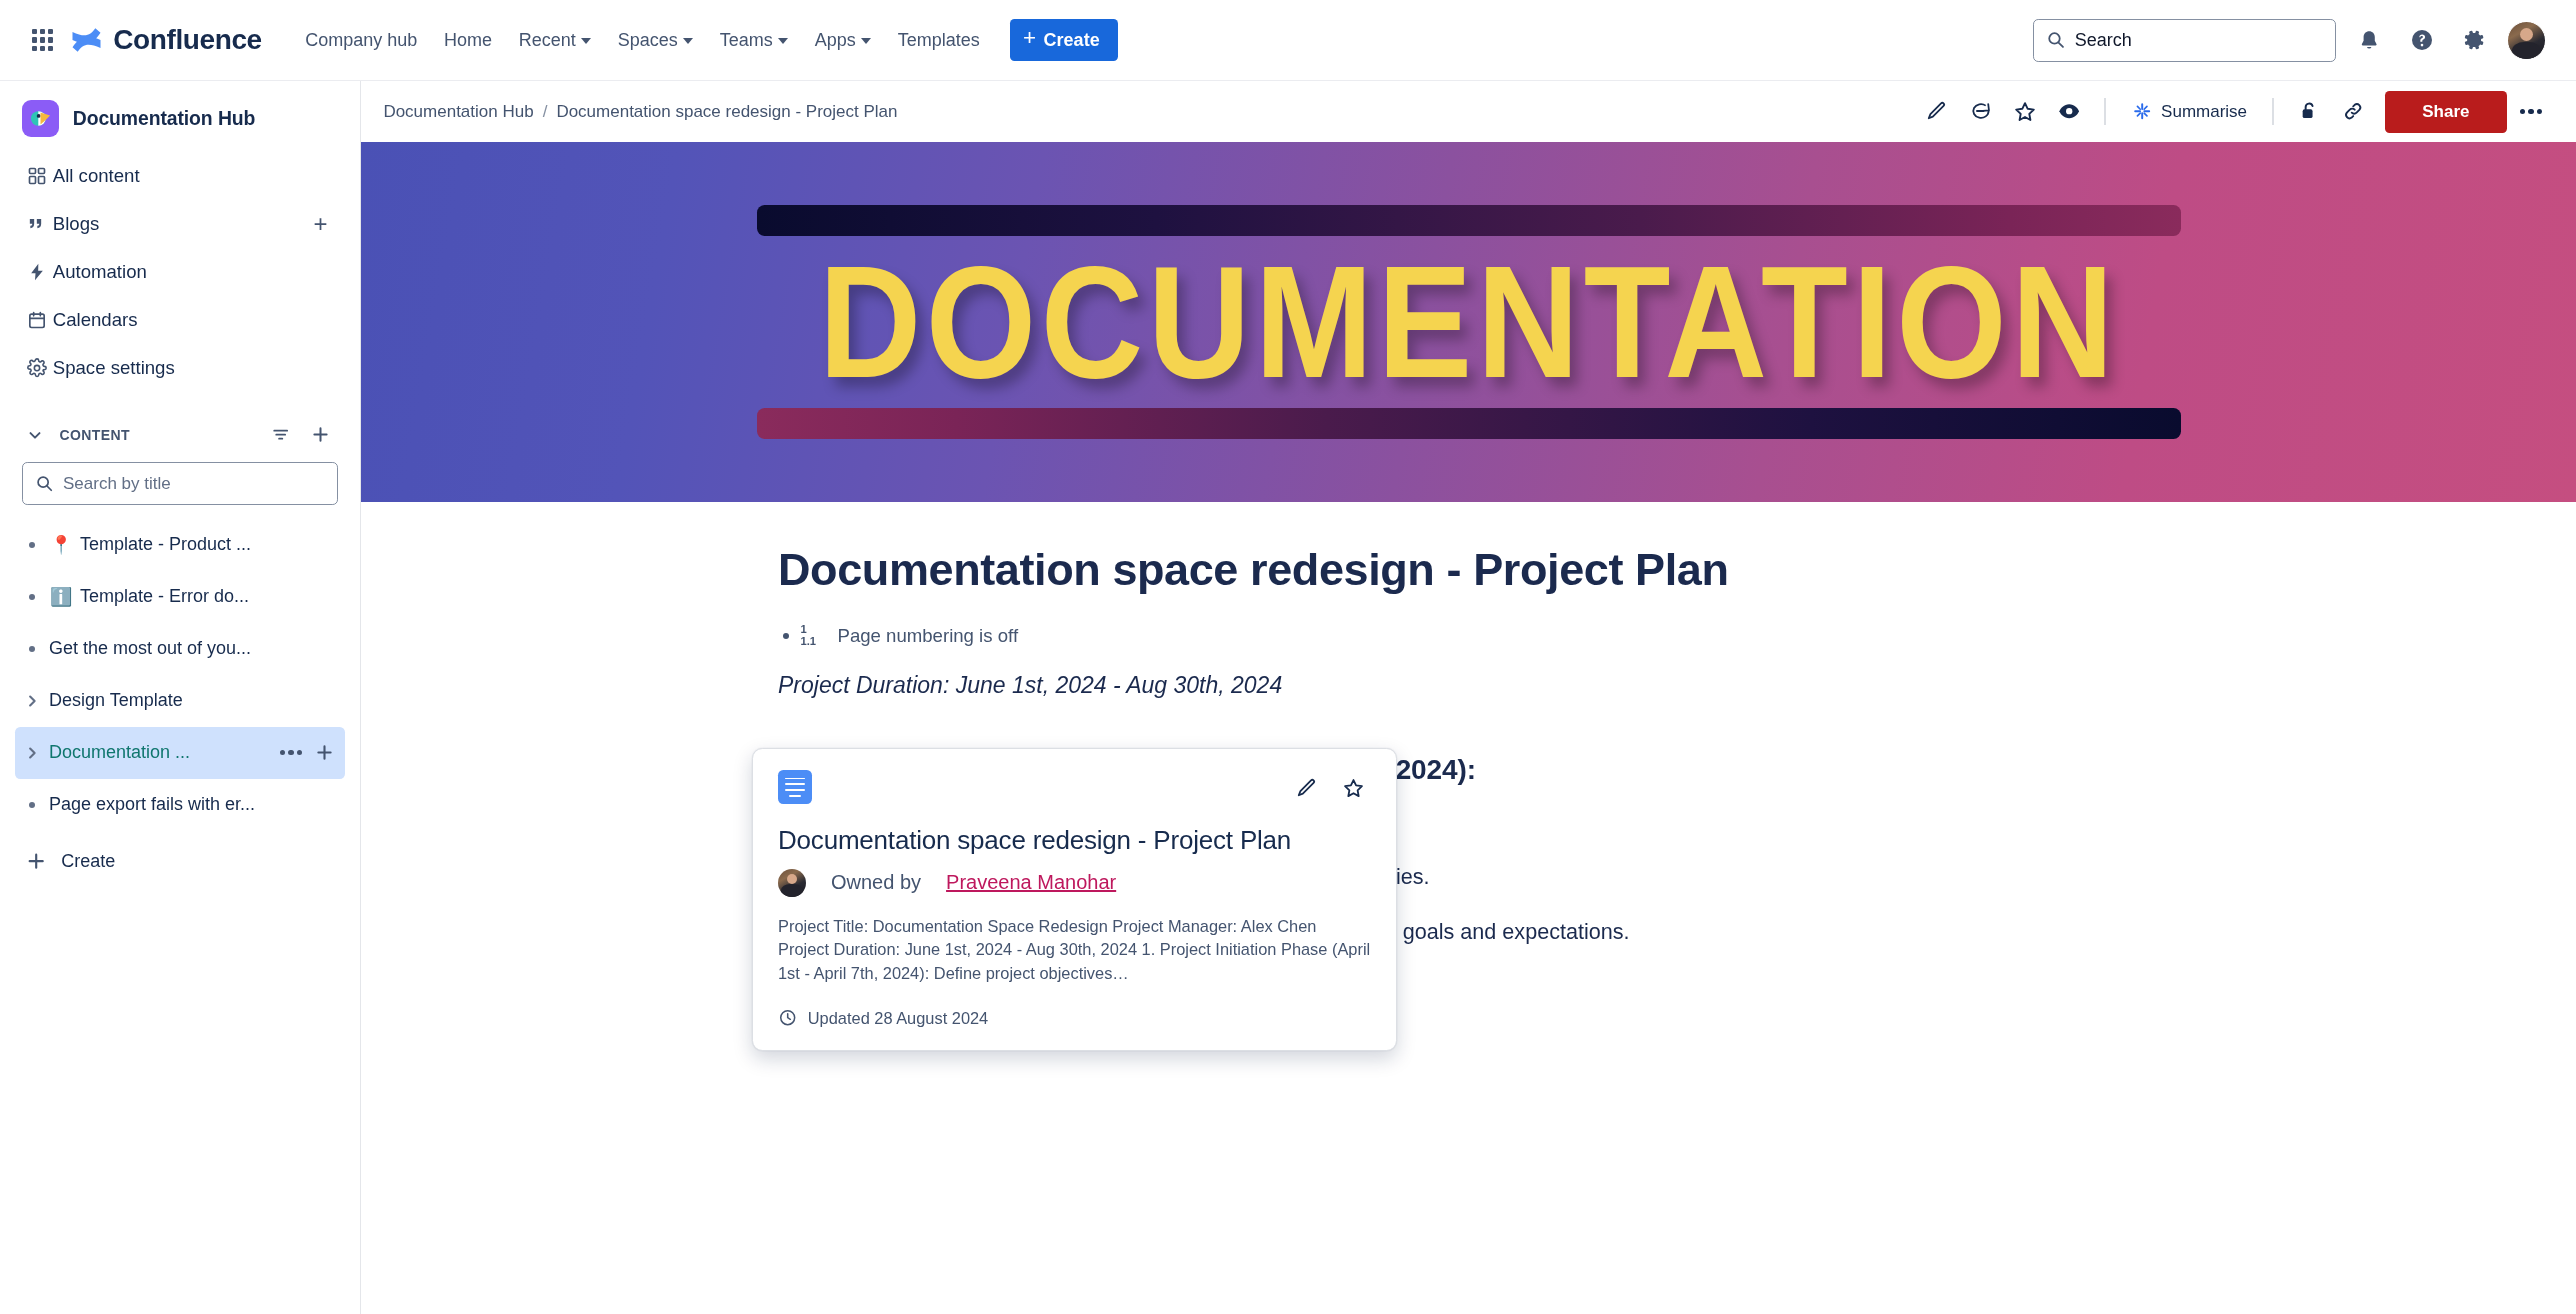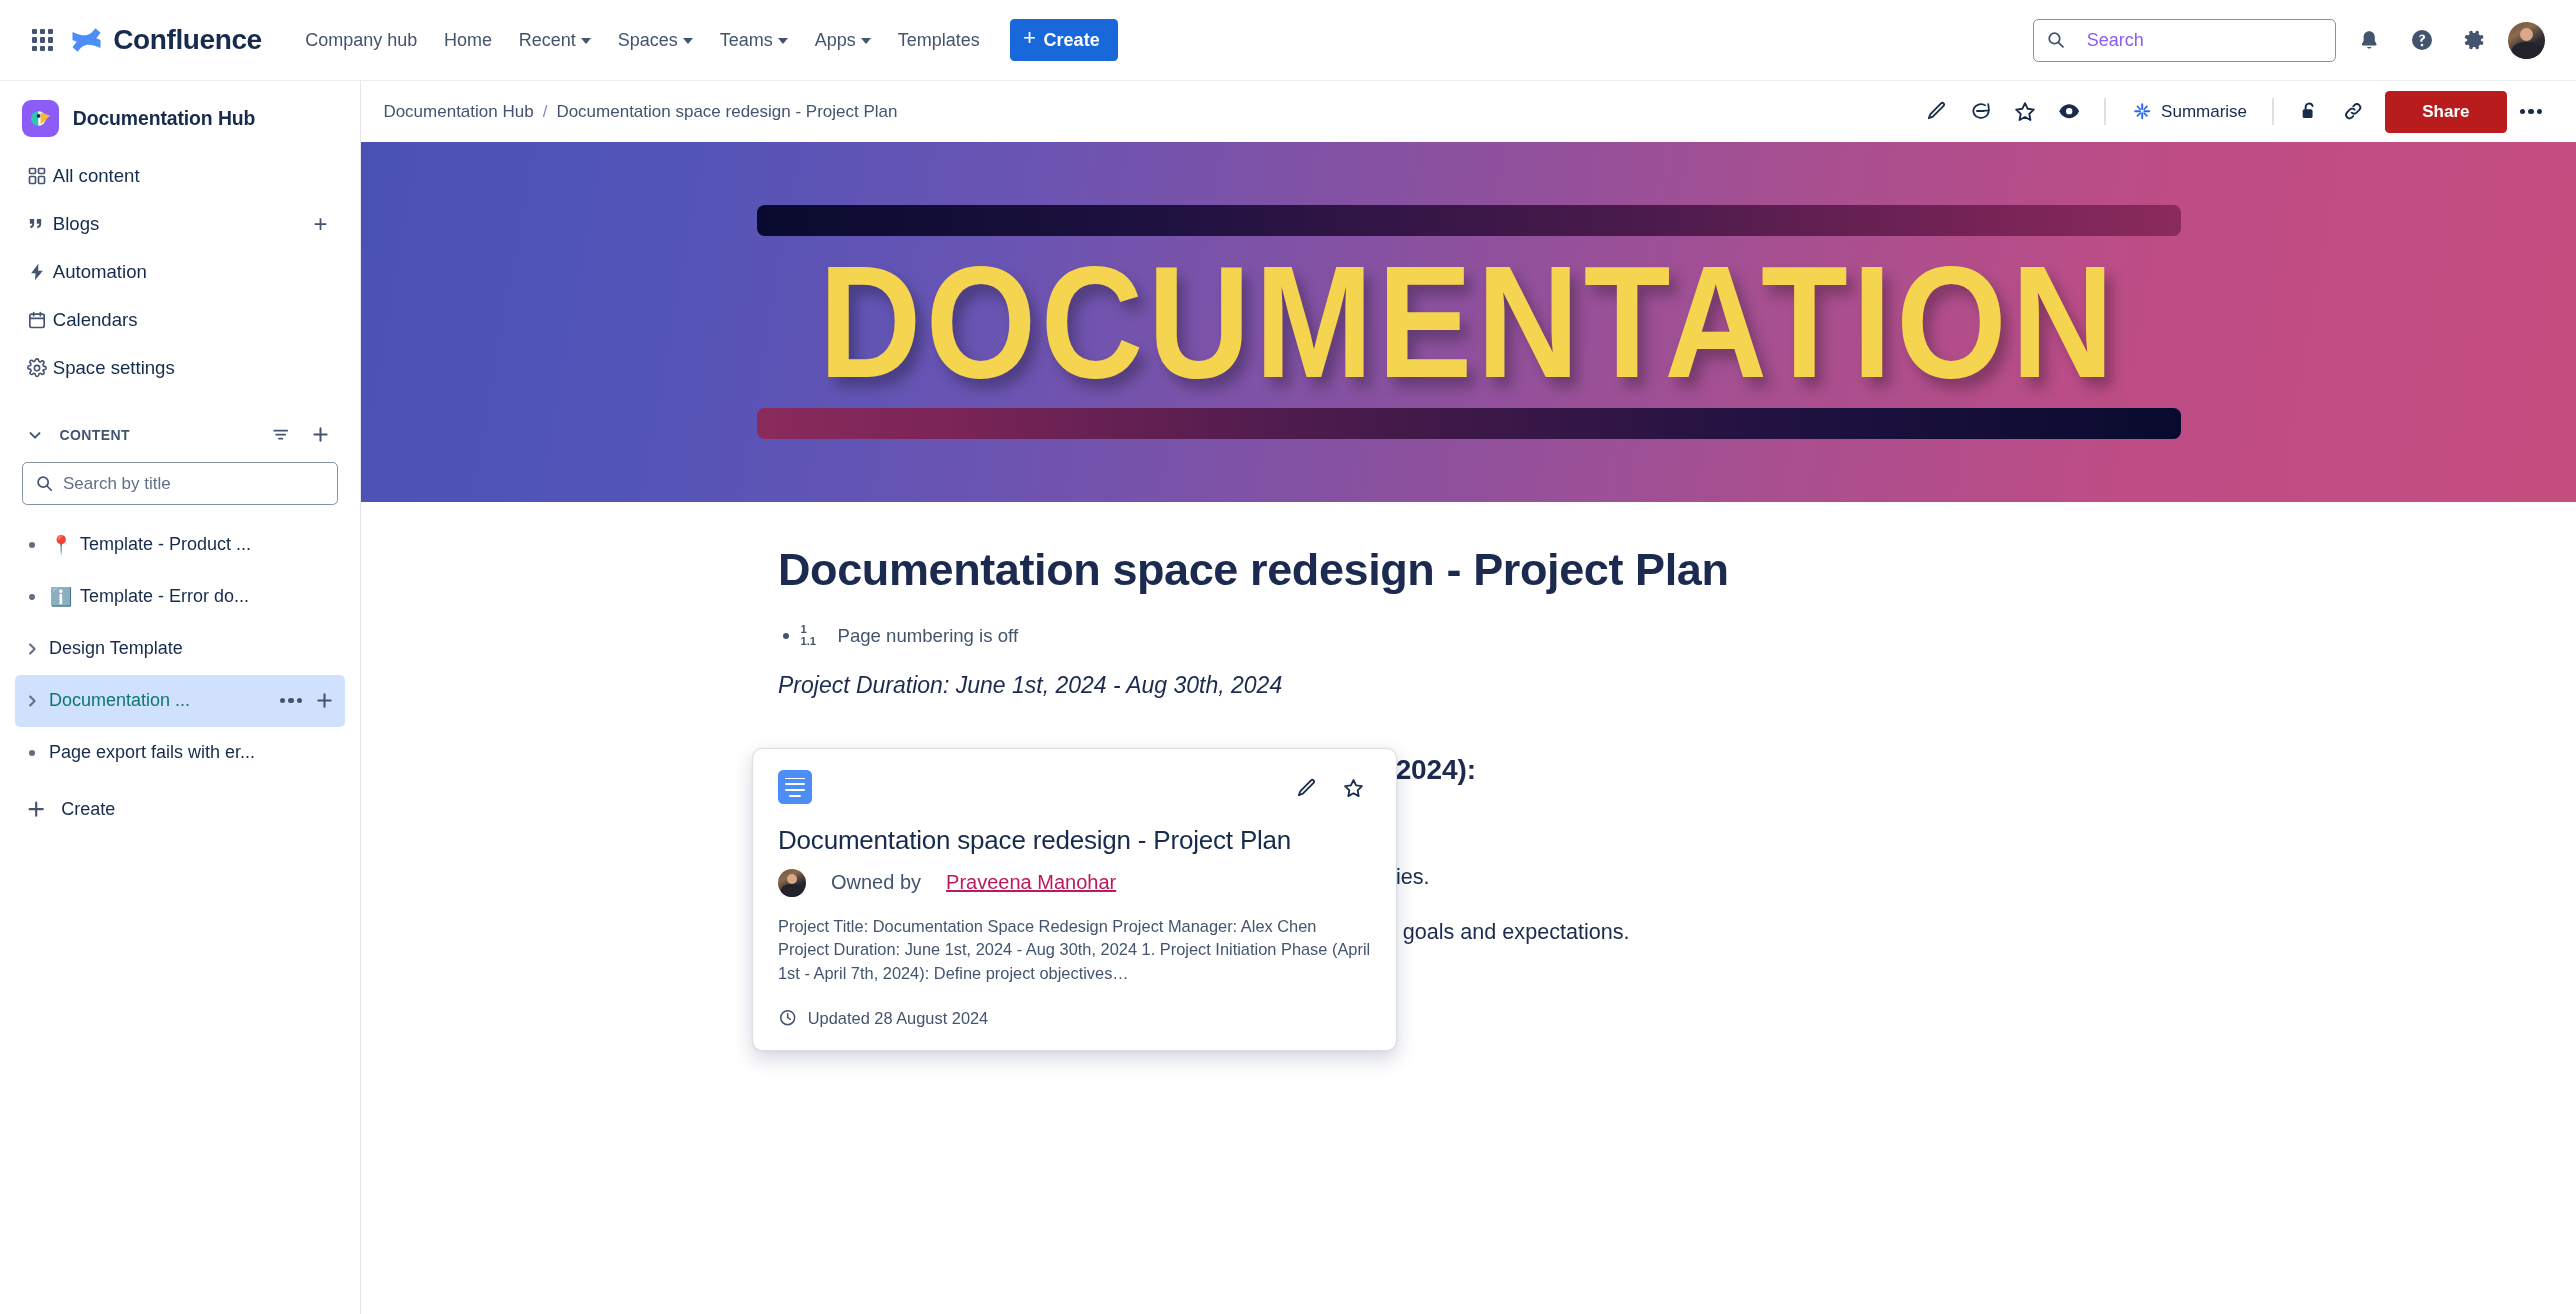--- a/index.html
+++ b/index.html
@@ -70,21 +70,21 @@
   .topnav-right {
     margin-left: auto; display: flex; align-items: center; gap: 13.4px;
     flex: 0 0 auto;
   }
   .searchbox {
     width: 303px; height: 43px;
     border: 1.5px solid #8590A2; border-radius: 5.2px;
     display: flex; align-items: center; gap: 9px;
     padding: 0 12px; background: #FFFFFF; cursor: text;
   }
-  .searchbox .ph { font-size: 18px; color: #8b5cf6; margin-left: 12px; }
+  .searchbox .ph { font-size: 18px; color: #0f172a; }
   .iconbtn {
     width: 39px; height: 39px; border-radius: 50%;
     display: flex; align-items: center; justify-content: center;
     cursor: pointer; flex: 0 0 auto;
   }
   .avatar {
     width: 39px; height: 39px; border-radius: 50%;
     background: linear-gradient(150deg,#6B4F3A 0%,#8a6a4d 30%,#2a2a32 62%,#1b1b22 100%);
     border: 1.5px solid #FFFFFF; flex: 0 0 auto; cursor: pointer;
     position: relative; overflow: hidden;
@@ -509,20 +509,26 @@
       </div>
 
       <div class="tree-row">
         <span class="tw">
             <span class="dot"></span>
           </span>
         <span class="emoji">ℹ️</span>
         <span class="tree-label">Template - Error do...</span>
       </div>
 
+      <div class="tree-row">
+        <span class="tw">
+            <span class="dot"></span>
+          </span>
+        <span class="tree-label">Get the most out of you...</span>
+      </div>
 
       <div class="tree-row">
         <span class="tw">
           <svg class="chev-right" width="18" height="18" viewBox="0 0 24 24" fill="none" stroke="#626F86" stroke-width="2.8">
             <path d="M9.5 6 L15.5 12 L9.5 18" stroke-linecap="round" stroke-linejoin="round"></path>
           </svg>
         </span>
         <span class="tree-label">Design Template</span>
       </div>
 

